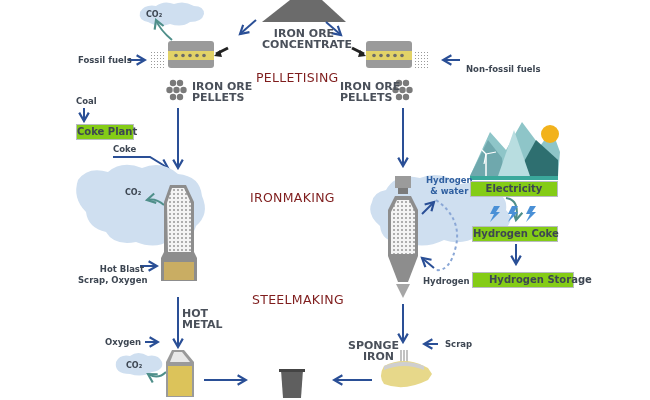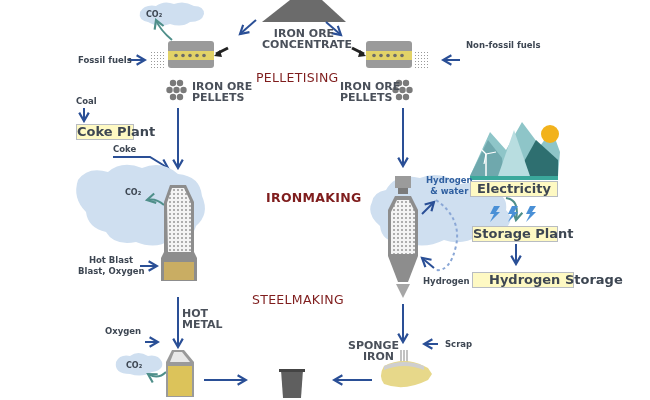--- a/index.html
+++ b/index.html
@@ -2,21 +2,21 @@
 <html><head>
 <meta charset="utf-8">
 <style>
   html, body { margin:0; padding:0; background:#ffffff; }
   body { width:650px; height:400px; position:relative; overflow:hidden; font-family:"DejaVu Sans", sans-serif; }
   .abs { position:absolute; }
   .lbl { position:absolute; font-size:8.5px; color:#3d4652; font-weight:bold; white-space:nowrap; line-height:11px; }
   .lbl.r { text-align:right;padding-left:8px; }
   .cap { position:absolute; font-size:11px; font-weight:bold; color:#4a505a; line-height:11px; text-align:center; white-space:nowrap; }
   .stage { position:absolute; font-size:12.5px; color:#7f1d1d; letter-spacing:0.3px; white-space:nowrap; font-family:"DejaVu Sans", sans-serif; }
-  .box { position:absolute; border:1.5px solid #b8bcc2; background:#fef9c3; font-size:13px; font-weight:bold; color:#3d4652; text-align:center; line-height:14px; white-space:nowrap; }
+  .box { position:absolute; border:1.5px solid #b8bcc2; background:#84cc16; font-size:10px; font-weight:bold; color:#3d4652; text-align:center; line-height:14px; white-space:nowrap; }
   svg.full { position:absolute; left:0; top:0; }
 </style>
 </head>
 <body>
 
 <svg class="full" width="650" height="400" viewBox="0 0 650 400">
   <defs>
     <marker id="ah" viewBox="0 0 10 10" refX="8" refY="5" markerWidth="6" markerHeight="6" orient="auto-start-reverse">
       <path d="M1,1 L8,5 L1,9" fill="none" stroke="#2a4f96" stroke-width="1.8"></path>
     </marker>
@@ -173,60 +173,60 @@
 </svg>
 
 <div class="abs" style="left:146px;top:10px;font-size:8px;font-weight:bold;color:#3d4652;">CO₂</div>
 
 <div class="cap" style="left:262px;top:28px;width:84px;">
   <div>IRON ORE</div>
   <div>CONCENTRATE</div>
 </div>
 
 <div class="lbl r" style="left:70px;top:55px;width:52px;text-align:right;">Fossil fuels</div>
-<div class="lbl" style="left:466px;top:40px;">Non-fossil fuels</div>
+<div class="lbl" style="left:466px;top:64px;">Non-fossil fuels</div>
 
 <div class="stage" style="left:256px;top:70px;">PELLETISING</div>
 
 <div class="cap" style="left:192px;top:81px;text-align:left;">
   <div>IRON ORE</div>
   <div>PELLETS</div>
 </div>
 <div class="cap" style="left:340px;top:81px;width:50px;text-align:right;">
   <div>IRON ORE</div>
   <div>PELLETS</div>
 </div>
 
 <div class="lbl" style="left:76px;top:96px;">Coal</div>
 <div class="box" style="left:76px;top:124px;width:56px;height:14px;">Coke Plant</div>
 <div class="lbl" style="left:113px;top:144px;">Coke</div>
 
 <div class="abs" style="left:125px;top:188px;font-size:8px;font-weight:bold;color:#3d4652;">CO₂</div>
 
-<div class="stage" style="left:266px;top:190px;font-weight:bold;">IRONMAKING</div>
-
-<div class="lbl r" style="left:70px;top:255px;width:66px;text-align:center;">
+<div class="stage" style="left:250px;top:190px;">IRONMAKING</div>
+
+<div class="lbl r" style="left:70px;top:264px;width:66px;text-align:right;">
   <div>Hot Blast</div>
-  <div>Blast, Oxygen</div>
+  <div>Scrap, Oxygen</div>
 </div>
 
 <div class="lbl" style="left:426px;top:175px;text-align:center;color:#2f5fa0;">
   <div>Hydrogen</div>
   <div>&amp; water</div>
 </div>
 <div class="box" style="left:470px;top:181px;width:86px;height:14px;">Electricity</div>
-<div class="box" style="left:472px;top:226px;width:84px;height:14px;">Storage Plant</div>
+<div class="box" style="left:472px;top:226px;width:84px;height:14px;">Hydrogen Coke</div>
 <div class="lbl" style="left:423px;top:276px;">Hydrogen</div>
 <div class="box" style="left:472px;top:272px;width:84px;height:14px;padding-left:16px;">Hydrogen Storage</div>
 
 <div class="cap" style="left:182px;top:308px;text-align:left;">
   <div>HOT</div>
   <div>METAL</div>
 </div>
 <div class="stage" style="left:252px;top:292px;">STEELMAKING</div>
 <div class="cap" style="left:348px;top:292px;width:46px;text-align:right;margin-top:48px;">
   <div>SPONGE</div>
   <div>IRON</div>
 </div>
 
-<div class="lbl" style="left:105px;top:326px;">Oxygen</div>
+<div class="lbl" style="left:105px;top:337px;">Oxygen</div>
 <div class="lbl" style="left:445px;top:339px;">Scrap</div>
 <div class="abs" style="left:126px;top:361px;font-size:8px;font-weight:bold;color:#3d4652;">CO₂</div>
 
 </body></html>

